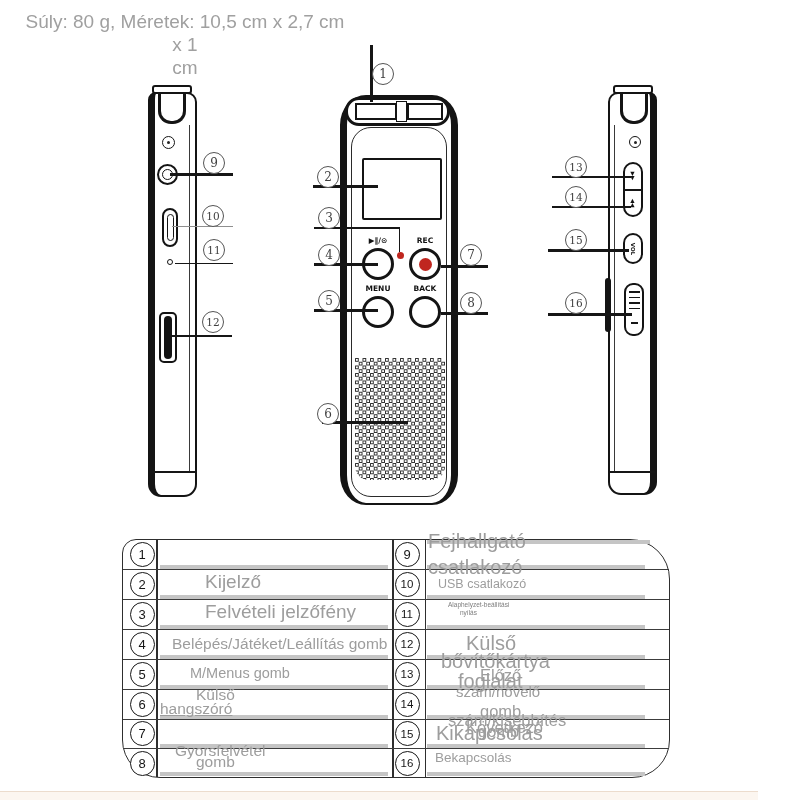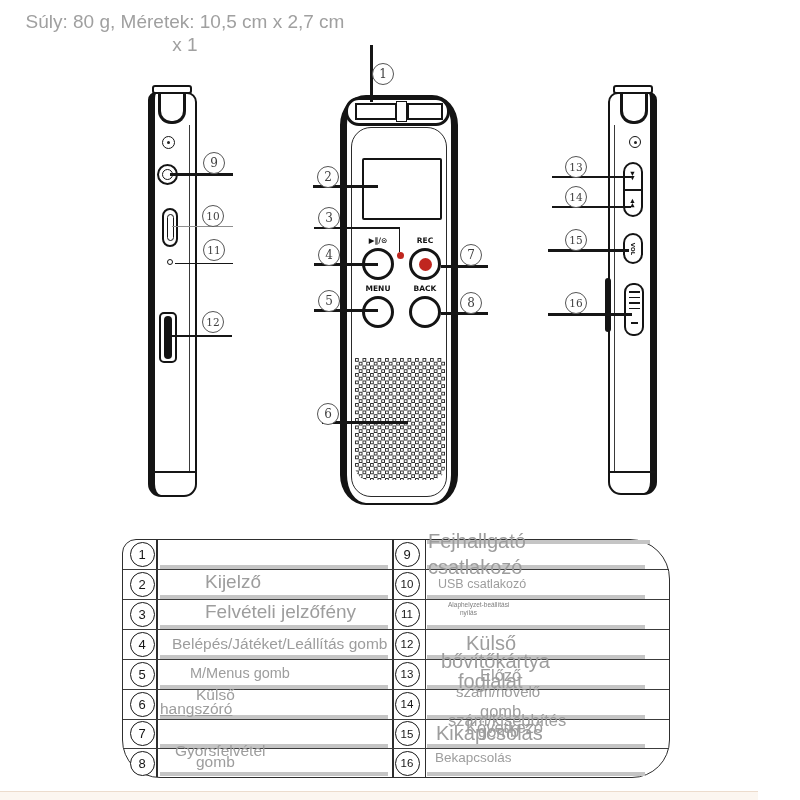--- a/index.html
+++ b/index.html
@@ -37,20 +37,21 @@
       background-size:7.5px 7.5px;background-position:0 0,3.75px 3.75px;}
   .line{z-index:4;}
 </style>
 </head>
 <body>
 
 <div id="canvas">
 
   <div class="abs" style="left:25px;top:10px;width:320px;text-align:center;font-size:19px;line-height:23px;color:#a0a0a0;">
     <div>Súly: 80 g, Méretek: 10,5 cm x 2,7 cm x 1</div>
+    <div>cm</div>
   </div>
 
   <div class="shape" style="left:148px;top:92px;width:49px;height:405px;border-left-width:7px;border-radius:8px 10px 13px 13px;"></div>
   <div class="shape" style="left:152px;top:85px;width:40px;height:9px;border-radius:3px;"></div>
   <div class="shape" style="left:158px;top:94px;width:28px;height:30px;border-width:3px;border-top:none;border-radius:0 0 13px 13px;"></div>
   <div class="vl" style="left:189px;top:125px;width:1.3px;height:348px;background:#3a3a3a;"></div>
   <div class="hl" style="left:150px;top:471px;width:45px;height:2px;"></div>
   <div class="shape" style="left:162px;top:136px;width:13px;height:13px;border-width:1.5px;border-radius:50%;"></div>
   <div class="abs" style="left:167px;top:141px;width:3px;height:3px;background:#222;border-radius:50%;"></div>
   <div class="shape" style="left:157px;top:164px;width:21px;height:21px;border-radius:50%;"></div>

